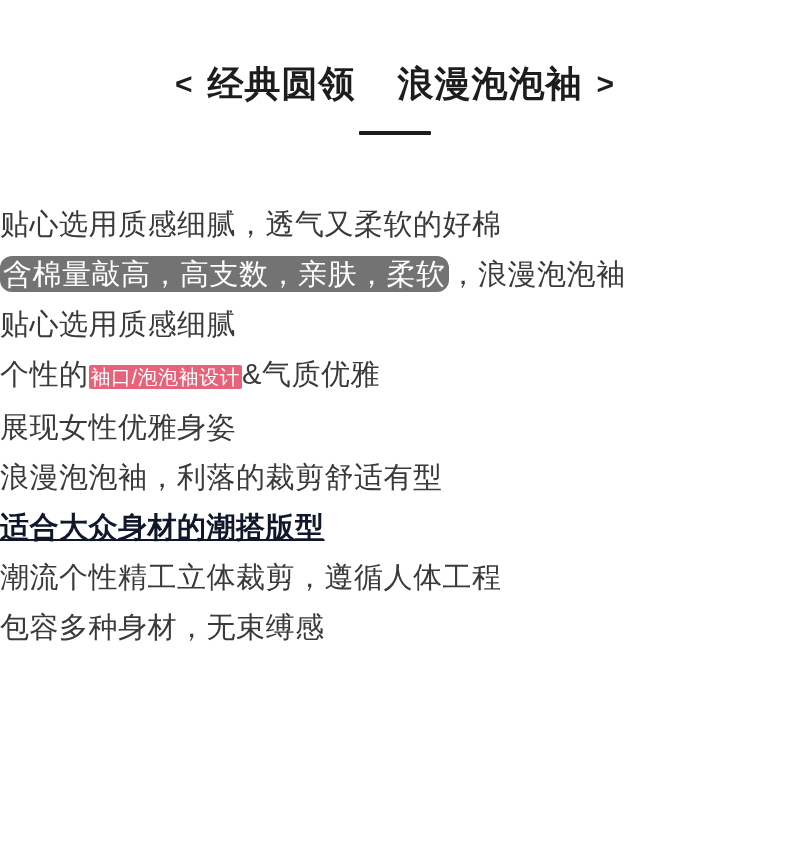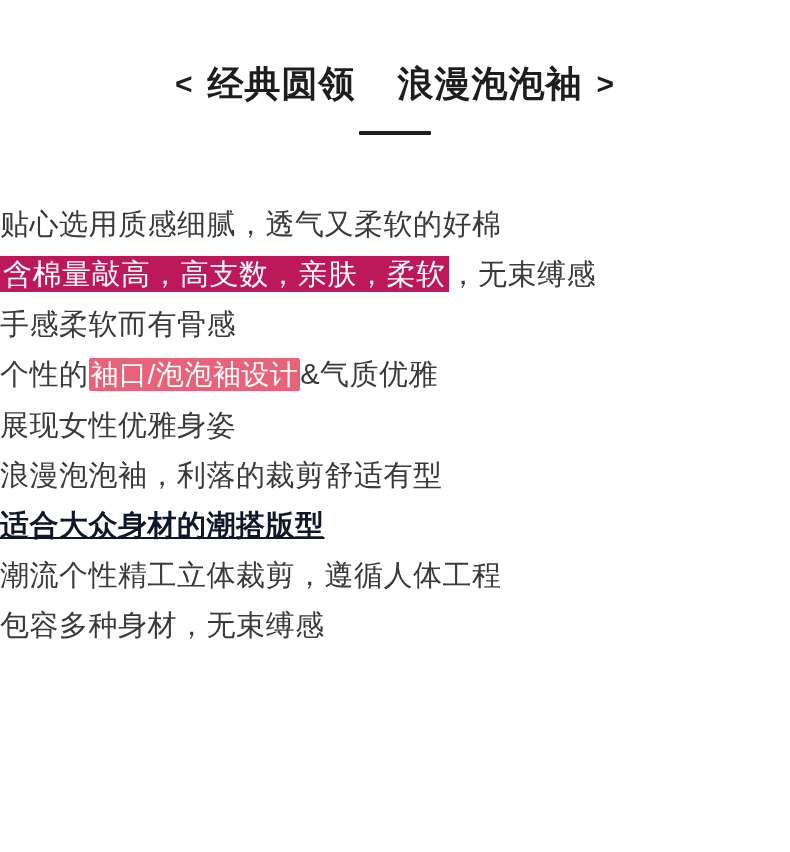--- a/index.html
+++ b/index.html
@@ -72,31 +72,31 @@
     color: #3a3a3a;
     letter-spacing: 0.5px;
     white-space: nowrap;
   }
   .line.bold {
     font-weight: bold;
     color: #0f172a;
     text-decoration: underline;
   }
   .hl {
-    background: #be185d;
+    background: #737373;
     color: #ffffff;
     padding: 2px 3px;
-    border-radius: 0;
+    border-radius: 12px;
   }
   .hl-sm {
     background: #e8637a;
     color: #ffffff;
     padding: 1px 2px;
     border-radius: 2px;
-    font-size: 28px;
+    font-size: 20px;
   }
 </style>
 </head>
 <body>
 
 <div class="page">
 
   <div class="title-block">
     <div class="title-row">
       <span class="bracket">&lt;</span>
@@ -108,25 +108,25 @@
     <div class="underline"></div>
   </div>
 
   <div class="body-block">
 
     <div class="line">
       <span>贴心选用质感细腻，透气又柔软的好棉</span>
     </div>
 
     <div class="line">
-      <span class="hl">含棉量敲高，高支数，亲肤，柔软</span><span>，无束缚感</span>
+      <span class="hl">含棉量敲高，高支数，亲肤，柔软</span><span>，浪漫泡泡袖</span>
     </div>
 
     <div class="line">
-      <span>手感柔软而有骨感</span>
+      <span>贴心选用质感细腻</span>
     </div>
 
 
     <div class="line">
       <span>个性的</span><span class="hl-sm">袖口/泡泡袖设计</span><span>&amp;气质优雅</span>
     </div>
 
     <div class="line">
       <span>展现女性优雅身姿</span>
     </div>

